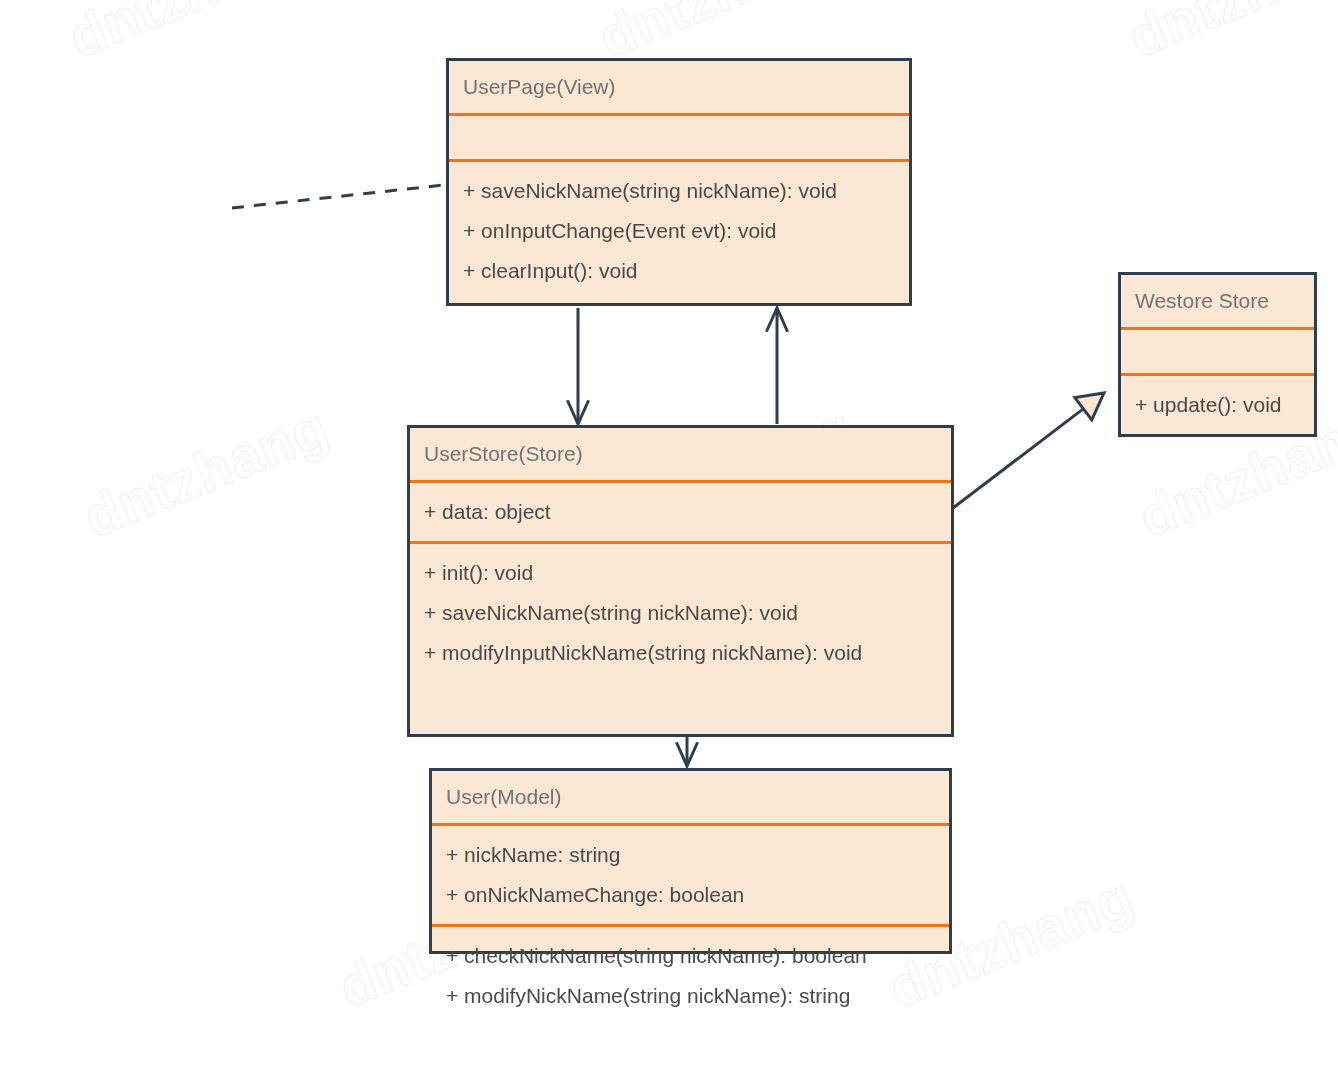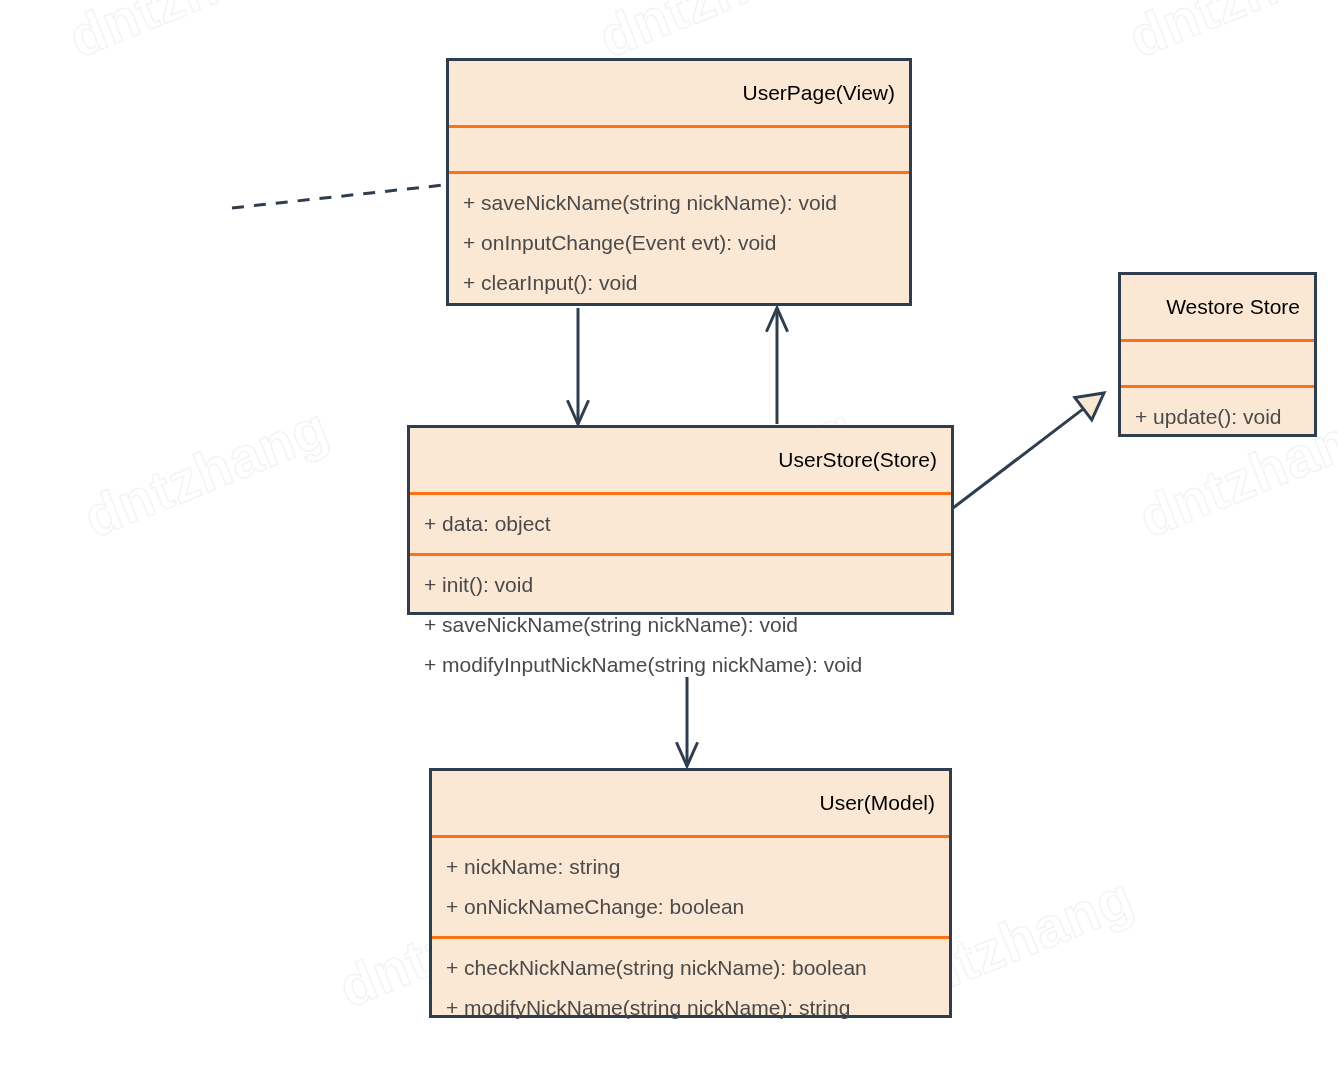--- a/index.html
+++ b/index.html
@@ -57,25 +57,25 @@
     z-index: 2;
   }
   .compartment {
     box-sizing: border-box;
     padding: 9px 14px;
   }
   .compartment + .compartment {
     border-top: 3px solid #f97316;
   }
   .cls-title {
-    text-align: right;
+    text-align: left;
     font-size: 21px;
-    color: #000000;
+    color: #737373;
     line-height: 32px;
-    padding: 16px 14px;
+    padding: 10px 14px;
   }
   .member {
     font-size: 21px;
     color: #4a4a4a;
     line-height: 40px;
     white-space: nowrap;
   }
   .compartment.empty {
     min-height: 46px;
   }
@@ -143,32 +143,32 @@
   <div id="classes-host">
       <div class="uml-class" style="left: 446px; top: 58px; width: 466px; height: 248px;">
         <div class="compartment cls-title">UserPage(View)</div>
         <div class="compartment empty"></div>
         <div class="compartment">
           <div class="member">+ saveNickName(string nickName): void</div>
           <div class="member">+ onInputChange(Event evt): void</div>
           <div class="member">+ clearInput(): void</div>
         </div>
       </div>
-      <div class="uml-class" style="left: 407px; top: 425px; width: 547px; height: 190px;">
+      <div class="uml-class" style="left: 407px; top: 425px; width: 547px; height: 312px;">
         <div class="compartment cls-title">UserStore(Store)</div>
         <div class="compartment">
           <div class="member">+ data: object</div>
         </div>
         <div class="compartment">
           <div class="member">+ init(): void</div>
           <div class="member">+ saveNickName(string nickName): void</div>
           <div class="member">+ modifyInputNickName(string nickName): void</div>
         </div>
       </div>
-      <div class="uml-class" style="left: 429px; top: 768px; width: 523px; height: 250px;">
+      <div class="uml-class" style="left: 429px; top: 768px; width: 523px; height: 186px;">
         <div class="compartment cls-title">User(Model)</div>
         <div class="compartment">
           <div class="member">+ nickName: string</div>
           <div class="member">+ onNickNameChange: boolean</div>
         </div>
         <div class="compartment">
           <div class="member">+ checkNickName(string nickName): boolean</div>
           <div class="member">+ modifyNickName(string nickName): string</div>
         </div>
       </div>

